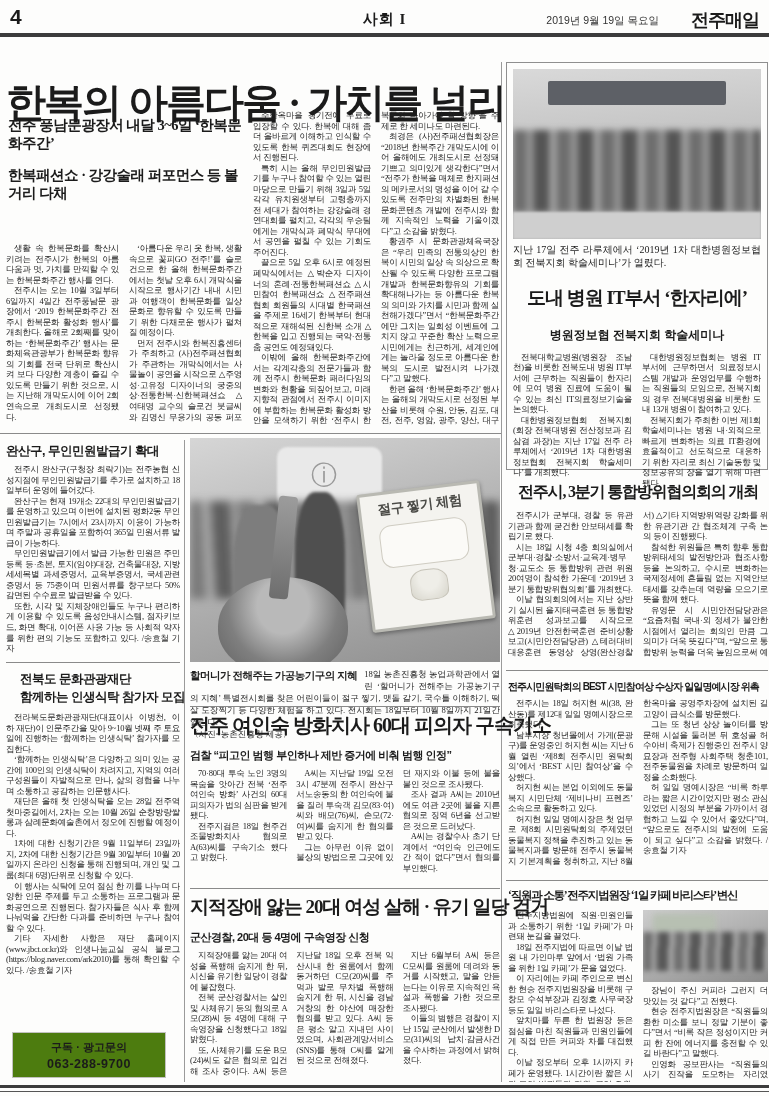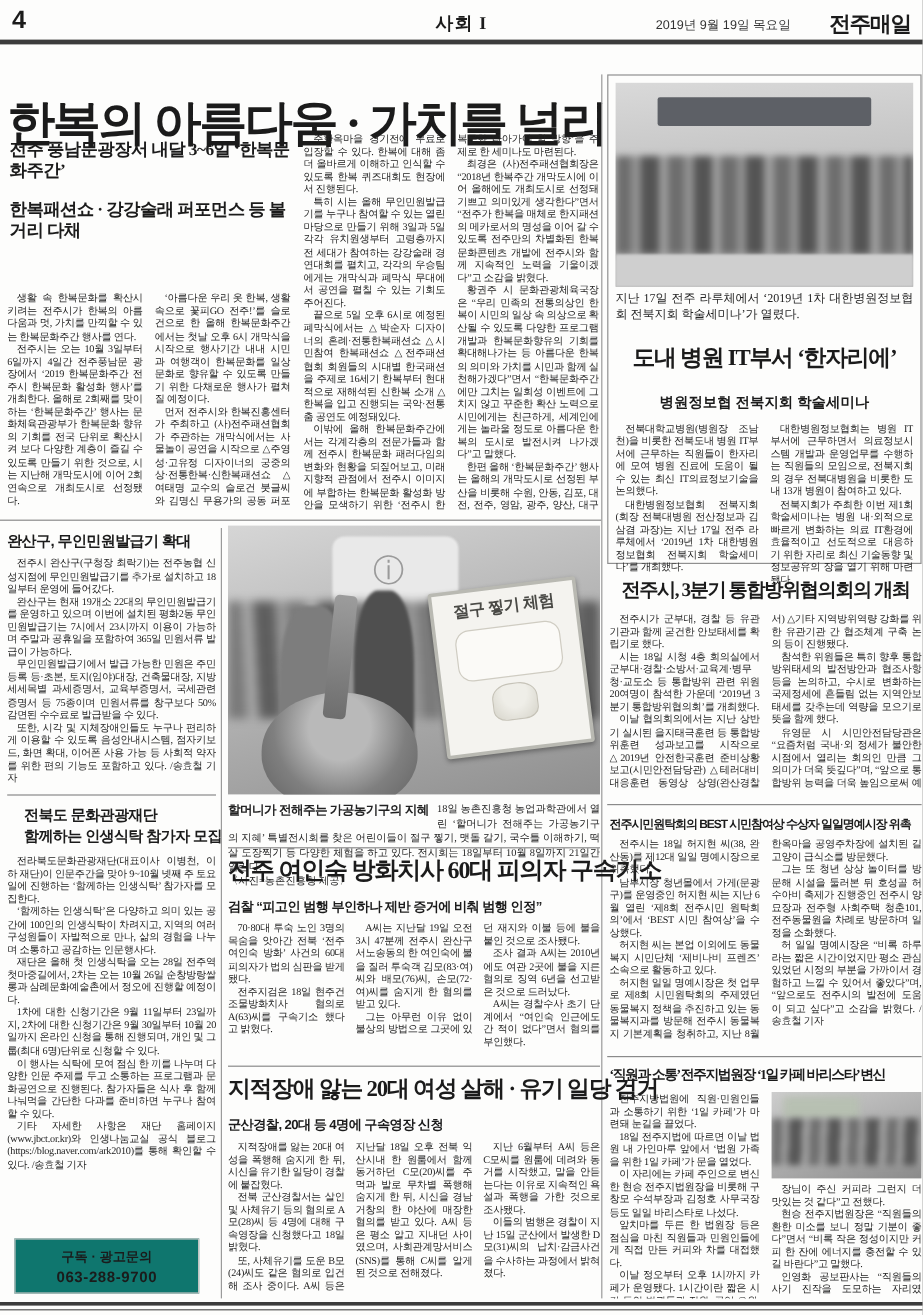--- a/index.html
+++ b/index.html
@@ -42,21 +42,21 @@
   
   .head-s{font-size:12.5px;font-weight:bold;letter-spacing:-0.5px;line-height:1.45;}
   
   .head-m{font-size:20px;font-weight:bold;letter-spacing:-1px;white-space:nowrap;text-align:center;}
   .sub-s{font-size:11px;font-weight:bold;letter-spacing:-0.5px;}
   
   .head-r{font-size:16px;font-weight:bold;letter-spacing:-1.2px;white-space:nowrap;text-align:center;}
   .head-r2{font-size:10px;font-weight:bold;letter-spacing:-0.9px;white-space:nowrap;}
   .head-r3{font-size:11.5px;font-weight:bold;letter-spacing:-1.2px;white-space:nowrap;}
   
-  .subscribe{position:absolute;left:12px;top:1032px;width:152px;height:44px;background:#0f766e;border:1px solid #c2c2c0;
+  .subscribe{position:absolute;left:12px;top:1032px;width:152px;height:44px;background:#4d7c0f;border:1px solid #c2c2c0;
     text-align:center;font-weight:bold;font-family:"Liberation Sans","DejaVu Sans",sans-serif;}
   .subscribe .l1{font-size:11px;margin-top:7px;}
   .subscribe .l2{font-size:12.5px;margin-top:2px;letter-spacing:0.5px;}
   
   .kids{position:absolute;left:190px;top:438px;width:310px;height:224px;
     background:linear-gradient(165deg,#d6d6d6 0%,#b9b9b9 40%,#8f8f8f 100%);overflow:hidden;}
   .kids .canopy{position:absolute;left:28%;top:4%;width:34%;height:34%;background:#e9e9e9;border-radius:10px;filter:blur(1px);}
   .kids .info{position:absolute;left:39%;top:9%;font-size:26px;color:#9a9a9a;filter:blur(0.5px);}
   .kids .crowd{position:absolute;left:0;right:0;top:28%;height:44%;
     background:repeating-linear-gradient(87deg,#7a7a7a 0 16px,#a5a5a5 16px 26px,#5e5e5e 26px 44px,#989898 44px 54px);

